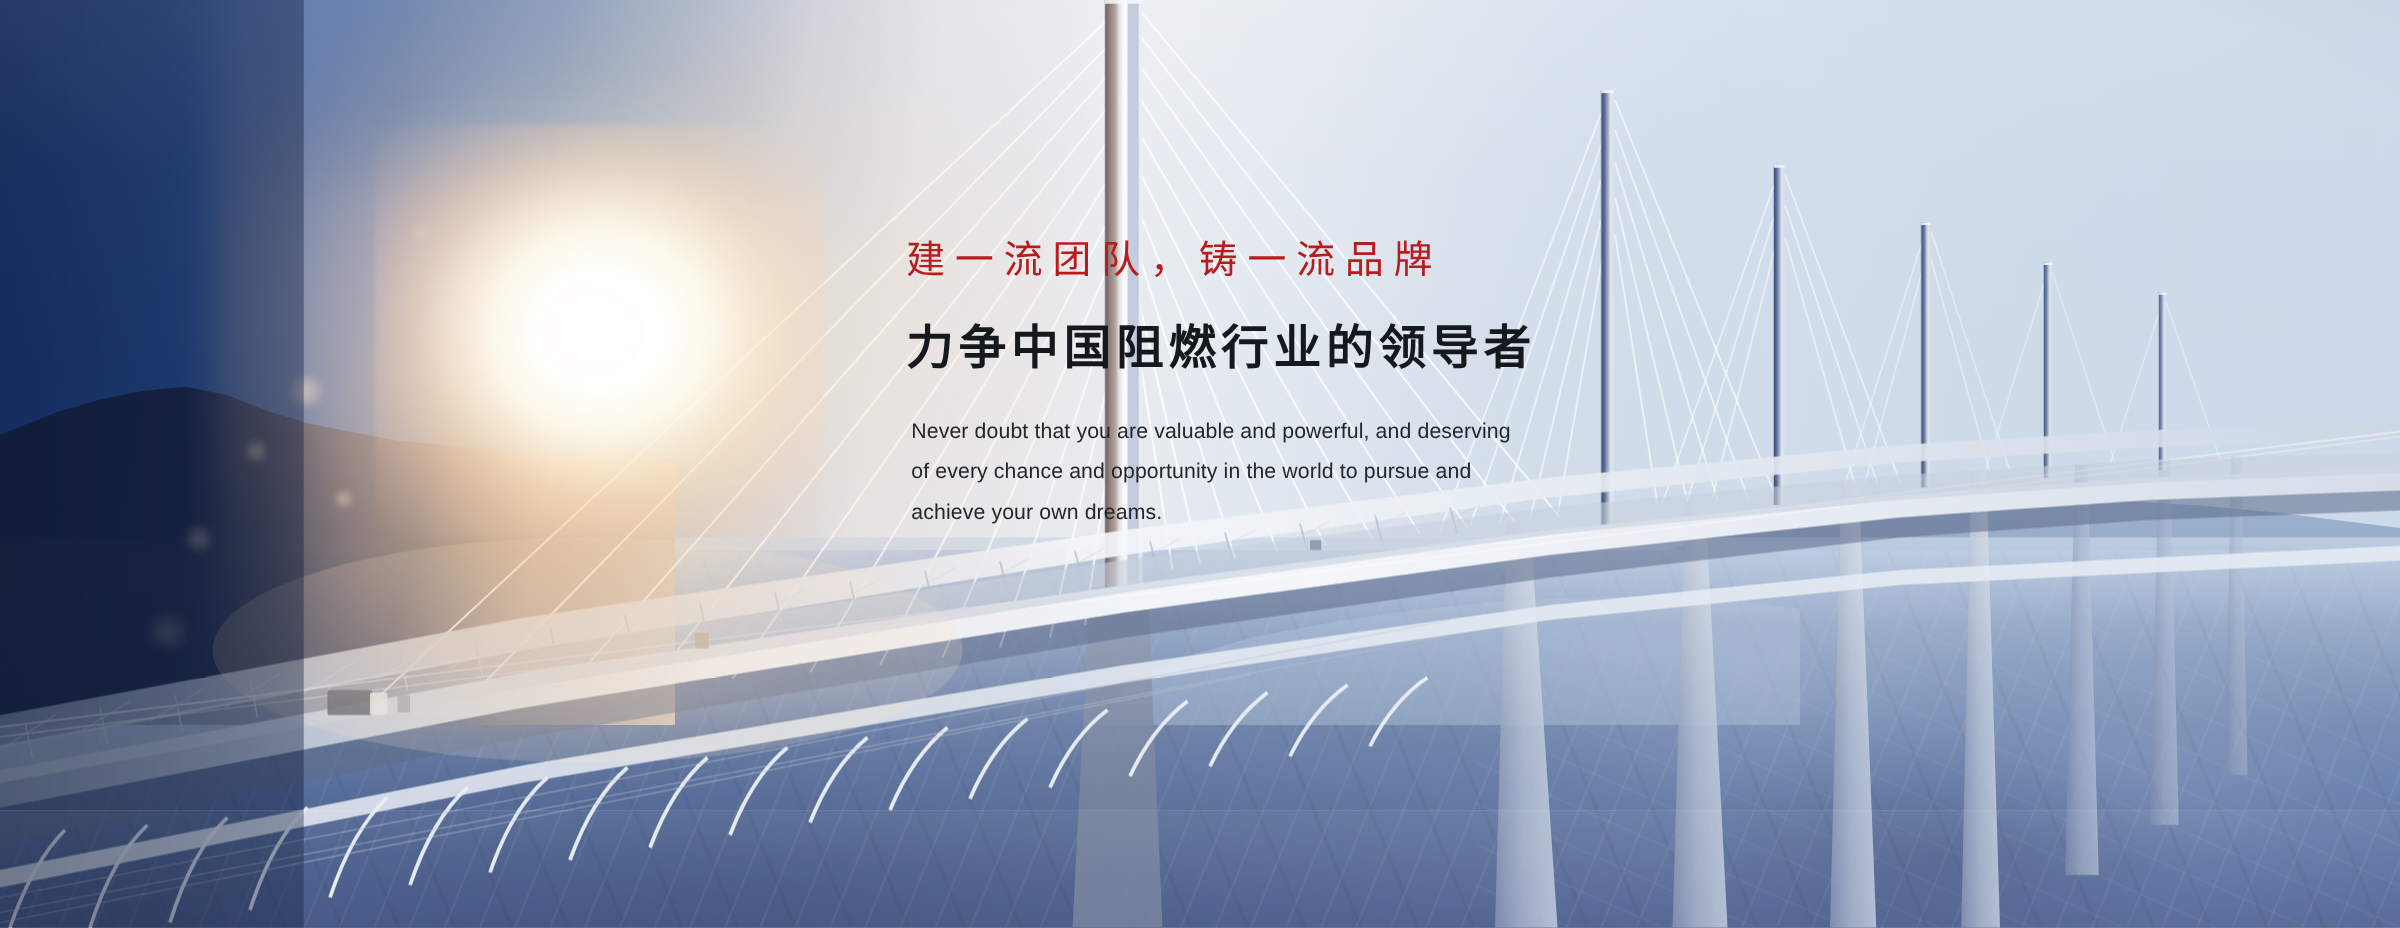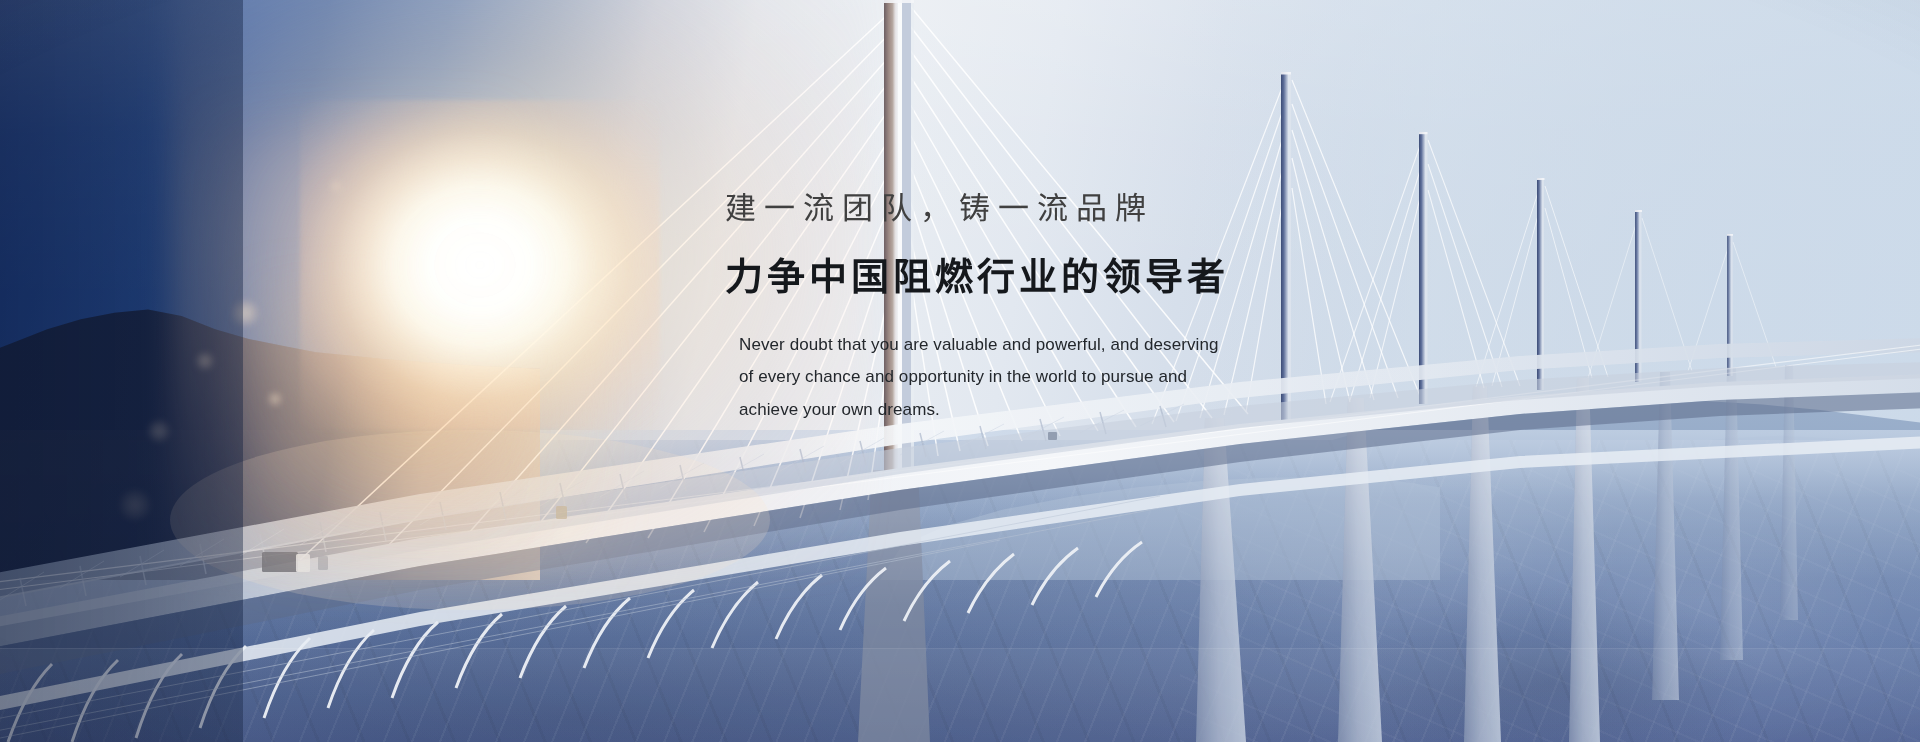--- a/index.html
+++ b/index.html
@@ -238,43 +238,43 @@
   .logo-arrow{
     position:absolute;left:92px;top:60px;width:96px;height:14px;
   }
 
   .copy{
     position:absolute;left:725px;top:190px;width:640px;
   }
   .headline-sub{
     font-family:"DejaVu Serif","Liberation Serif",serif;
     font-size:31px;
-    color:#404040;
+    color:#b91c1c;
     letter-spacing:8px;
     line-height:1.2;
     white-space:nowrap;
     margin:0 0 30px 0;
     font-weight:400;
   }
   .headline-main{
-    font-family:Liberation Mono, monospace;
+    font-family:Liberation Serif, serif;
     font-size:38px;
     font-weight:700;
     color:#15181c;
     letter-spacing:4px;
     line-height:1.2;
     white-space:nowrap;
     margin:0 0 26px 0;
   }
   .desc{
     font-family:"Liberation Sans","DejaVu Sans",sans-serif;
     font-size:17px;
     color:#23272c;
     line-height:1.92;
-    margin:14px;
+    margin:4px;
     white-space:pre-line;
     letter-spacing:.1px;
   }
 </style>
 </head>
 <body>
 
 <div class="banner">
 
   <div class="layer sky"></div>

